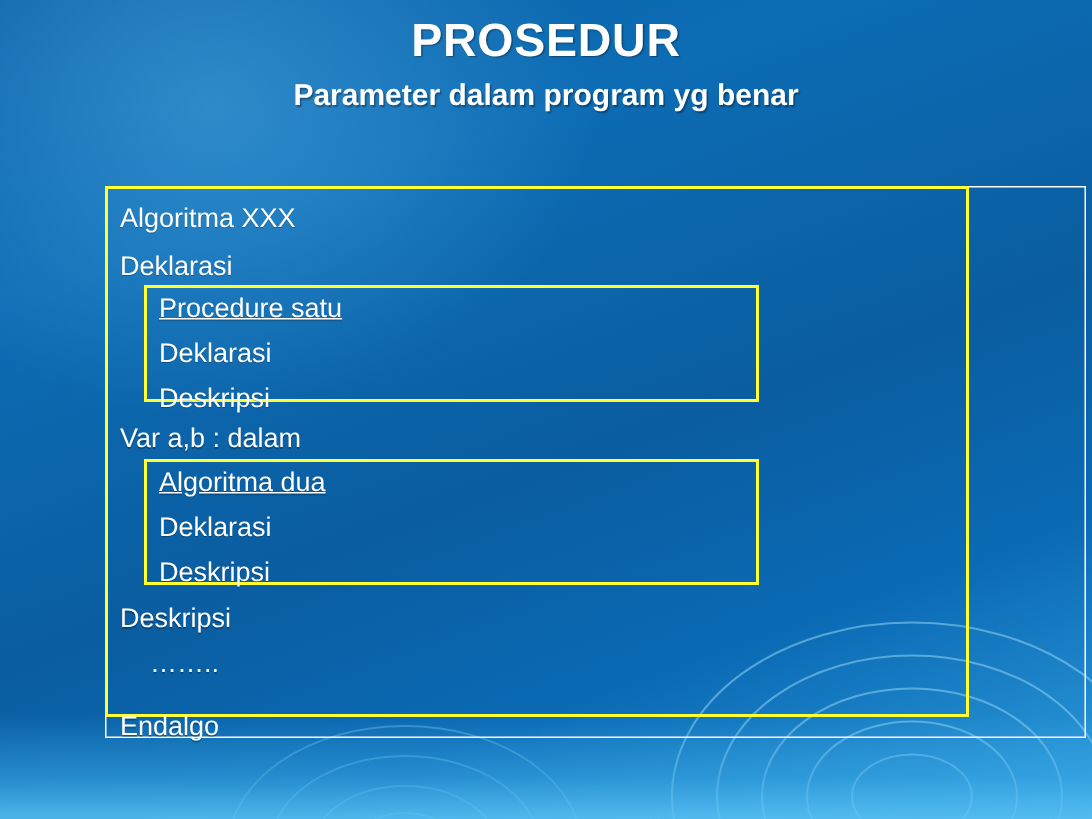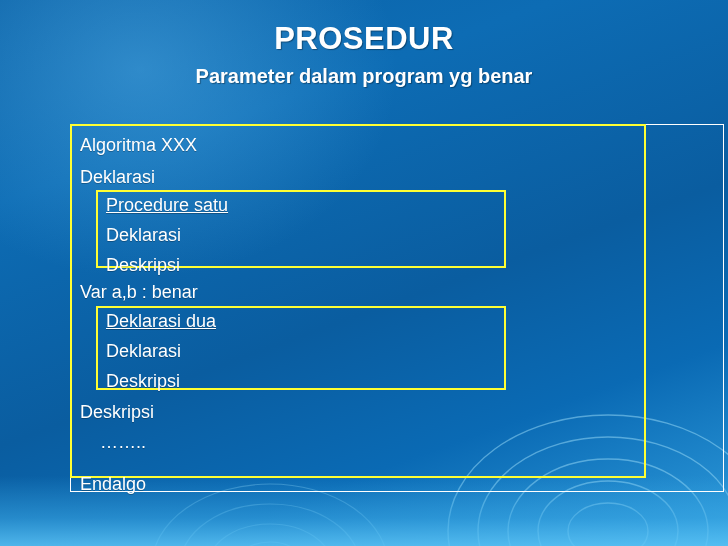--- a/index.html
+++ b/index.html
@@ -56,21 +56,21 @@
     height: 70px;
     background: linear-gradient(180deg, rgba(30,140,210,0.0) 0%, rgba(60,170,230,0.55) 60%, rgba(90,195,245,0.85) 100%);
     pointer-events: none;
   }
 
   
   #title-block {
     position: absolute;
     left: 0;
     right: 0;
-    top: 20px;
+    top: 8px;
     text-align: center;
     color: #ffffff;
   }
   #title-line1 {
     font-size: 31px;
     font-weight: bold;
     letter-spacing: 0.5px;
     line-height: 38px;
     text-shadow: 1px 1px 1px rgba(0,0,0,0.35);
   }
@@ -166,25 +166,25 @@
     <div class="text-line" style="left:10px; top:10px;">Algoritma XXX</div>
 
     <div class="text-line" style="left:10px; top:42px;">Deklarasi</div>
 
     <div class="proc-box" style="left:26px; top:66px; width:410px; height:78px;"></div>
 
     <div class="text-line proc-title" style="left:36px; top:70px;">Procedure satu</div>
     <div class="text-line" style="left:36px; top:100px;">Deklarasi</div>
     <div class="text-line" style="left:36px; top:130px;">Deskripsi</div>
 
-    <div class="text-line" style="left:10px; top:157px;">Var a,b : benar</div>
+    <div class="text-line" style="left:10px; top:157px;">Var a,b : dalam</div>
 
     <div class="proc-box" style="left:26px; top:182px; width:410px; height:84px;"></div>
 
-    <div class="text-line proc-title" style="left:36px; top:186px;">Deklarasi dua</div>
+    <div class="text-line proc-title" style="left:36px; top:186px;">Algoritma dua</div>
     <div class="text-line" style="left:36px; top:216px;">Deklarasi</div>
     <div class="text-line" style="left:36px; top:246px;">Deskripsi</div>
 
     <div class="text-line" style="left:10px; top:277px;">Deskripsi</div>
 
     <div class="text-line" style="left:30px; top:307px;">……..</div>
 
     <div class="text-line" style="left:10px; top:349px;">Endalgo</div>
 
   </div>

